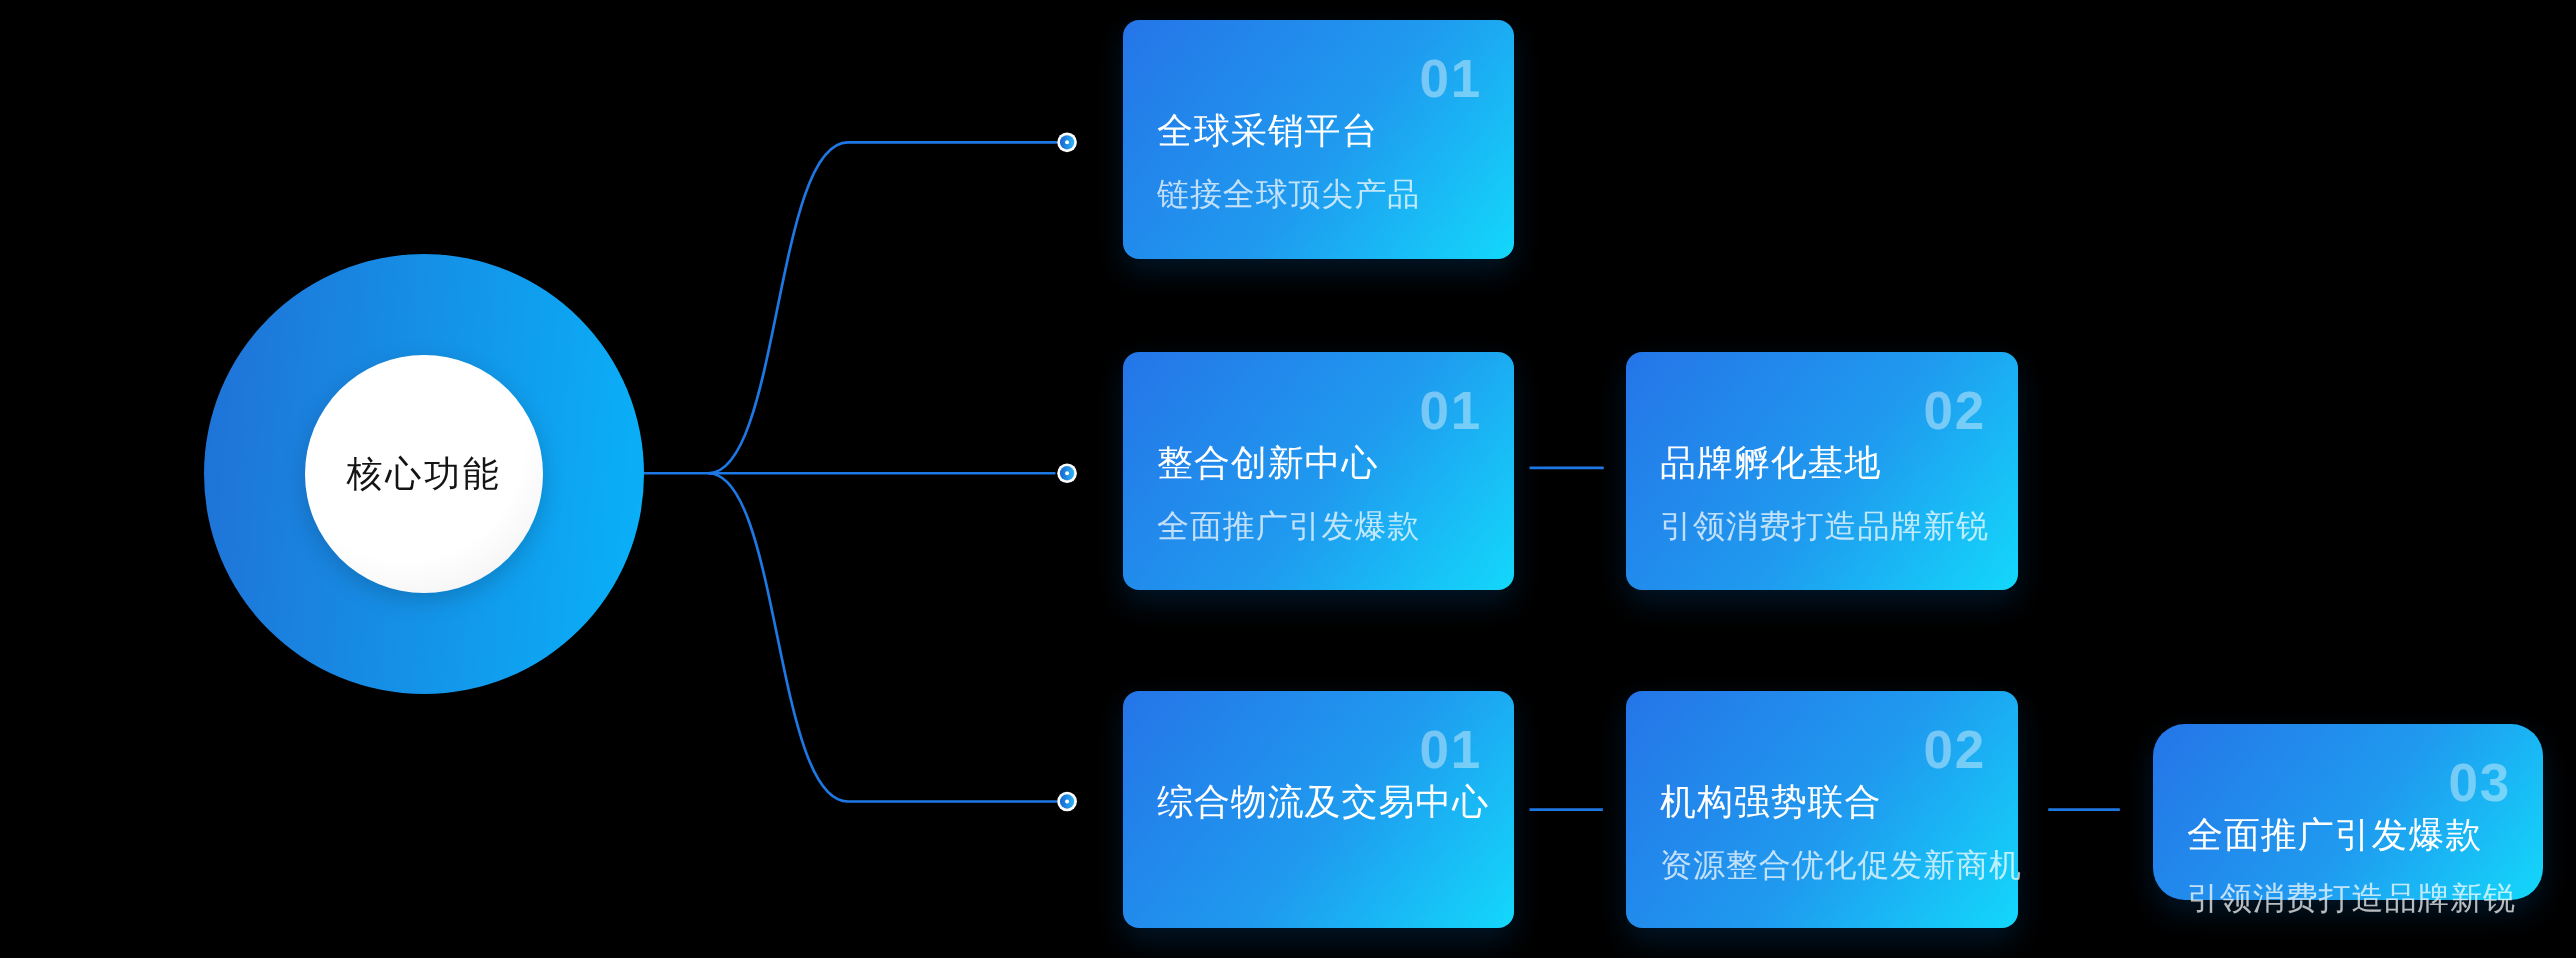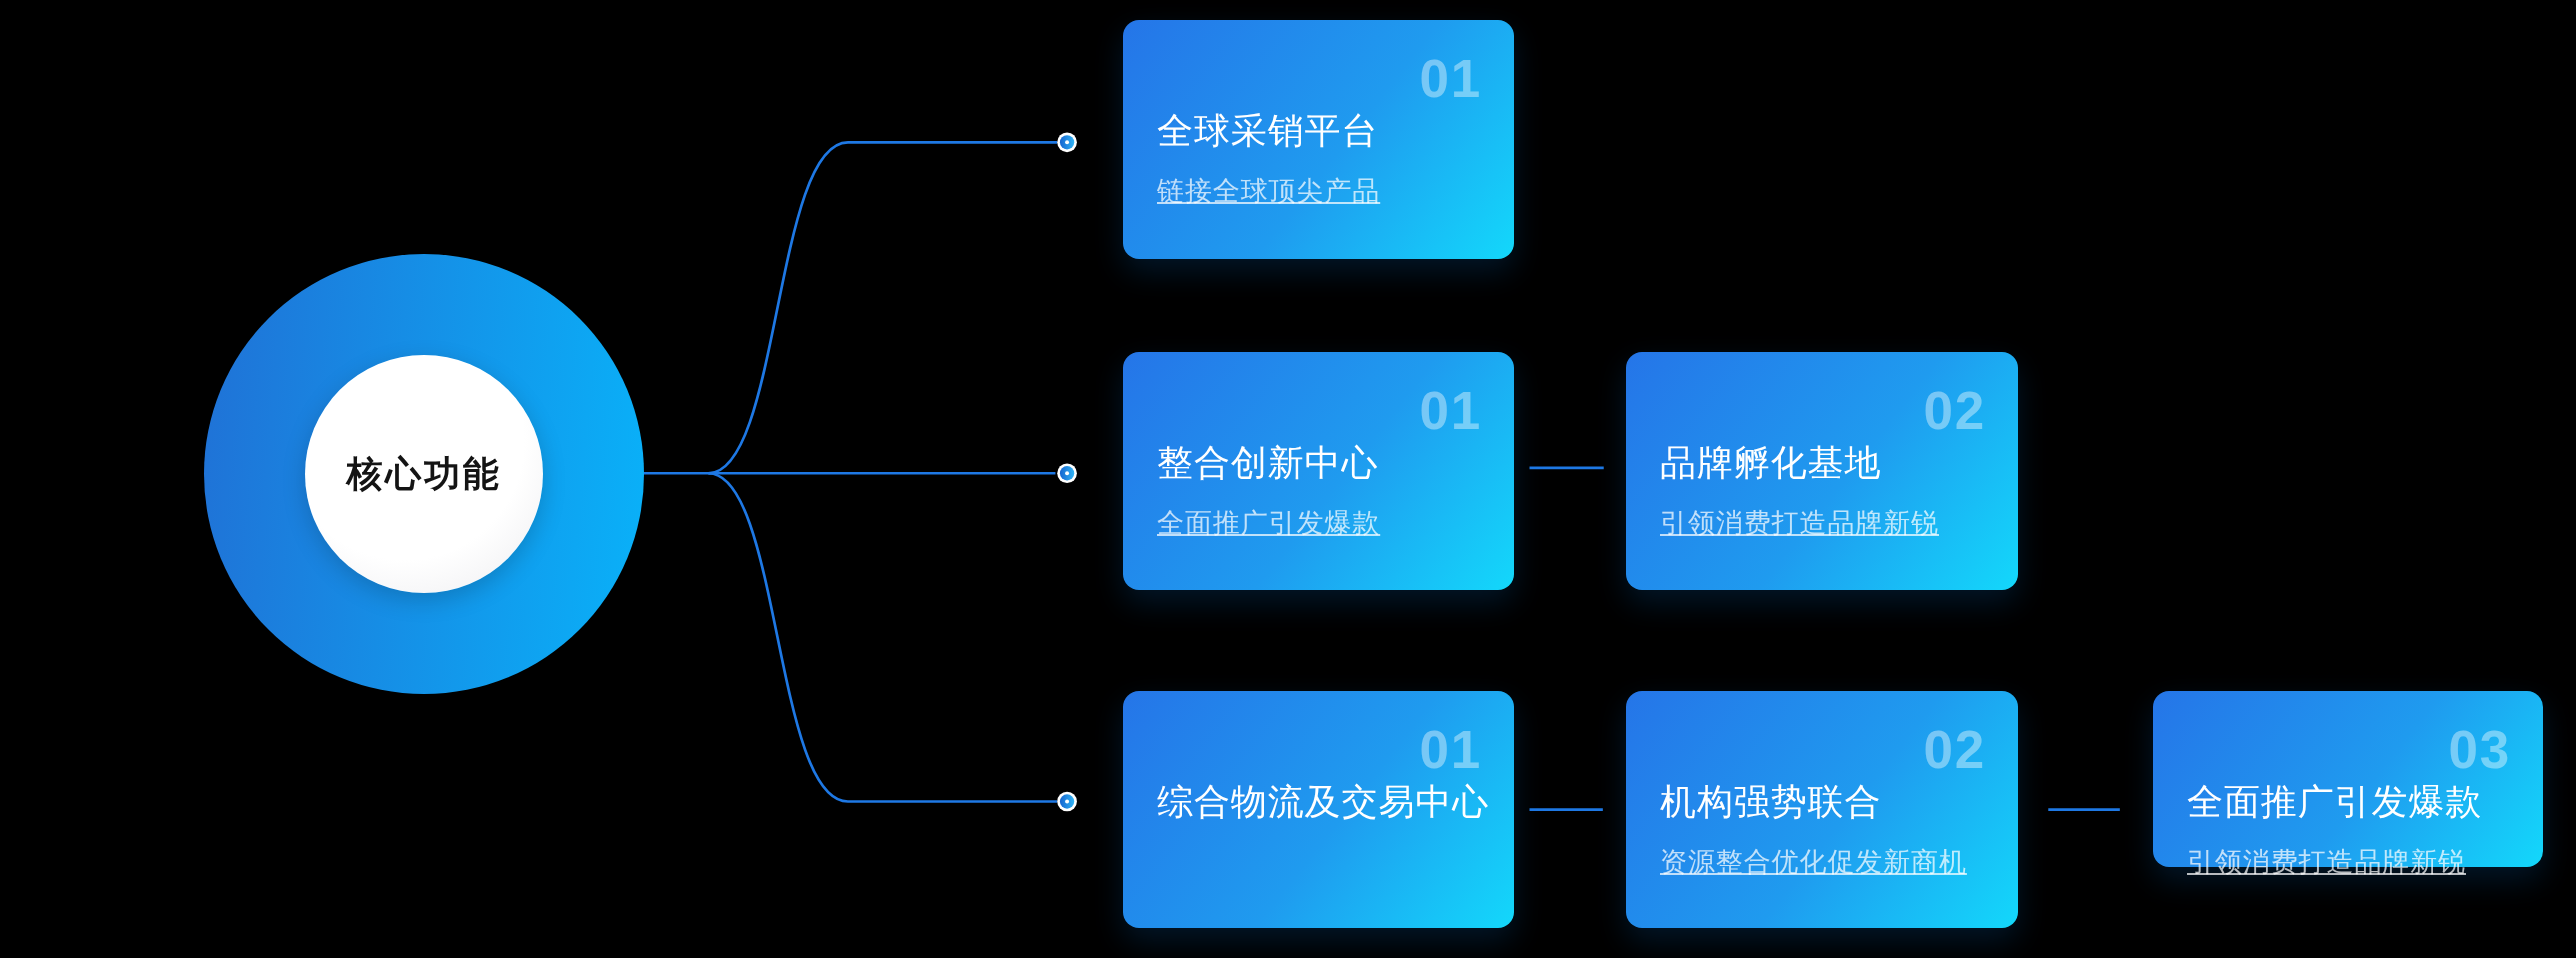--- a/index.html
+++ b/index.html
@@ -20,21 +20,21 @@
     background:linear-gradient(95deg,var(--circle-start,#2071D6) 0%,var(--circle-end,#09B2F9) 100%);
   }
   .core-inner{
     position:absolute;left:305px;top:355px;width:238px;height:238px;
     border-radius:50%;
     background:radial-gradient(circle at 42% 36%,#ffffff 58%,#ebebee 100%);
     box-shadow:0 7.2px 23px rgba(0,0,0,0.18);
     display:flex;align-items:center;justify-content:center;
   }
   .core-label{
-    font-size:36px;color:#141414;letter-spacing:2.7px;font-weight:700;
+    font-size:36px;color:#141414;letter-spacing:2.7px;font-weight:400;
   }
 
   
   .card{
     position:absolute;
     border-radius:16px;
     background:linear-gradient(128deg,var(--card-start,#2575E8) 0%,#1F9BEF 55%,var(--card-end,#13D8FB) 100%);
     box-shadow:0 12.5px 30px rgba(10,120,220,0.18);
   }
   .card-num{
@@ -43,22 +43,22 @@
     color:rgba(255,255,255,0.40);
     line-height:1;
   }
   .card-title{
     position:absolute;left:34px;top:93px;
     font-size:36px;font-weight:400;color:#ffffff;
     line-height:1;letter-spacing:0.9px;white-space:nowrap;
   }
   .card-sub{
     position:absolute;left:34px;top:157px;
-    font-size:27px;color:rgba(255,255,255,0.72);
-    line-height:1.1;letter-spacing:0.9px;white-space:nowrap;text-decoration:underline;
+    font-size:32px;color:rgba(255,255,255,0.72);
+    line-height:1.1;letter-spacing:0.9px;white-space:nowrap;
   }
 </style>
 </head>
 <body>
 
 <div class="stage" style="--bg: #000000; --circle-start: #2071D6; --circle-end: #09B2F9; --card-start: #2575E8; --card-end: #13D8FB;">
 
   <svg class="lines" viewBox="0 0 2880 1072" aria-hidden="true">
     <defs>
       <linearGradient id="nodeGrad" x1="0" y1="0" x2="1" y2="0">
@@ -123,20 +123,20 @@
 
   <div class="card" style="left:1123px;top:691px;width:391px;height:237px;">
     <span class="card-num">01</span>
     <span class="card-title">综合物流及交易中心</span>
   </div>
   <div class="card" style="left:1626px;top:691px;width:392px;height:237px;">
     <span class="card-num">02</span>
     <span class="card-title">机构强势联合</span>
     <span class="card-sub">资源整合优化促发新商机</span>
   </div>
-  <div class="card" style="left:2153px;top:691px;width:390px;height:176px;">
+  <div class="card" style="left:2153px;top:724px;width:390px;height:176px;border-radius:32px;">
     <span class="card-num">03</span>
     <span class="card-title">全面推广引发爆款</span>
     <span class="card-sub">引领消费打造品牌新锐</span>
   </div>
 
 </div>
 
 
 </body></html>

